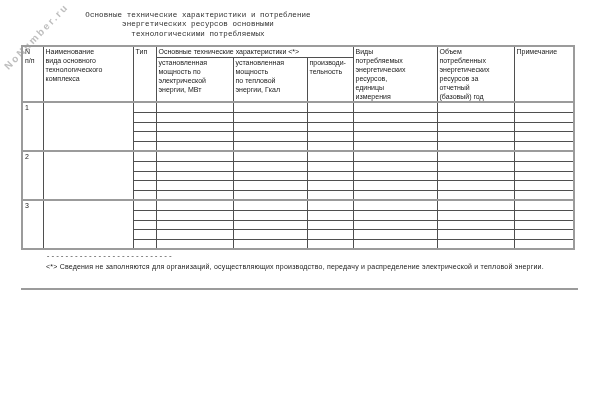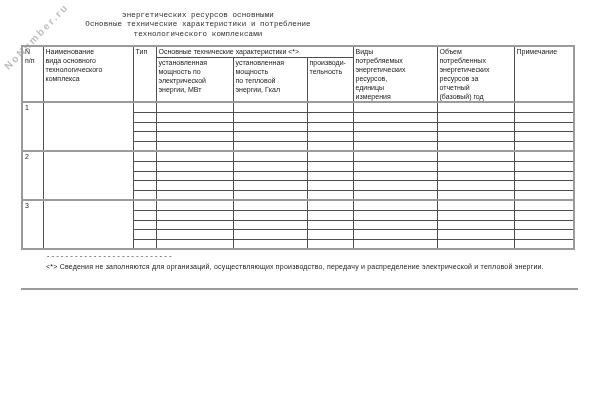--- a/index.html
+++ b/index.html
@@ -61,23 +61,23 @@
   }
 </style>
 </head>
 <body>
 
 <div class="page">
 
   <div class="watermark">NoNumber.ru</div>
 
   <div class="doc-title">
+    <div>Основные технические характеристики и потребление</div>
     <div>энергетических ресурсов основными</div>
-    <div>Основные технические характеристики и потребление</div>
-    <div>технологического комплексами</div>
+    <div>технологическими потребляемых</div>
   </div>
 
   <table class="doc-table">
     <colgroup>
       <col style="width:21px">
       <col style="width:90px">
       <col style="width:23px">
       <col style="width:77px">
       <col style="width:74px">
       <col style="width:46px">

